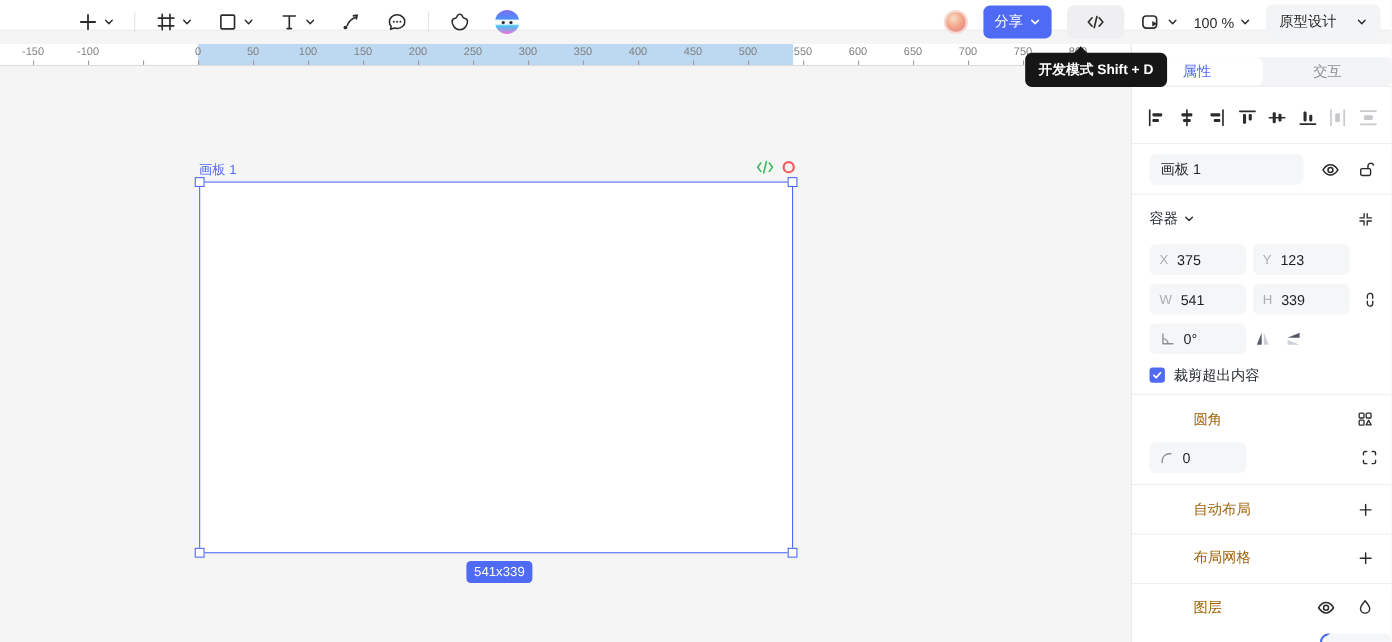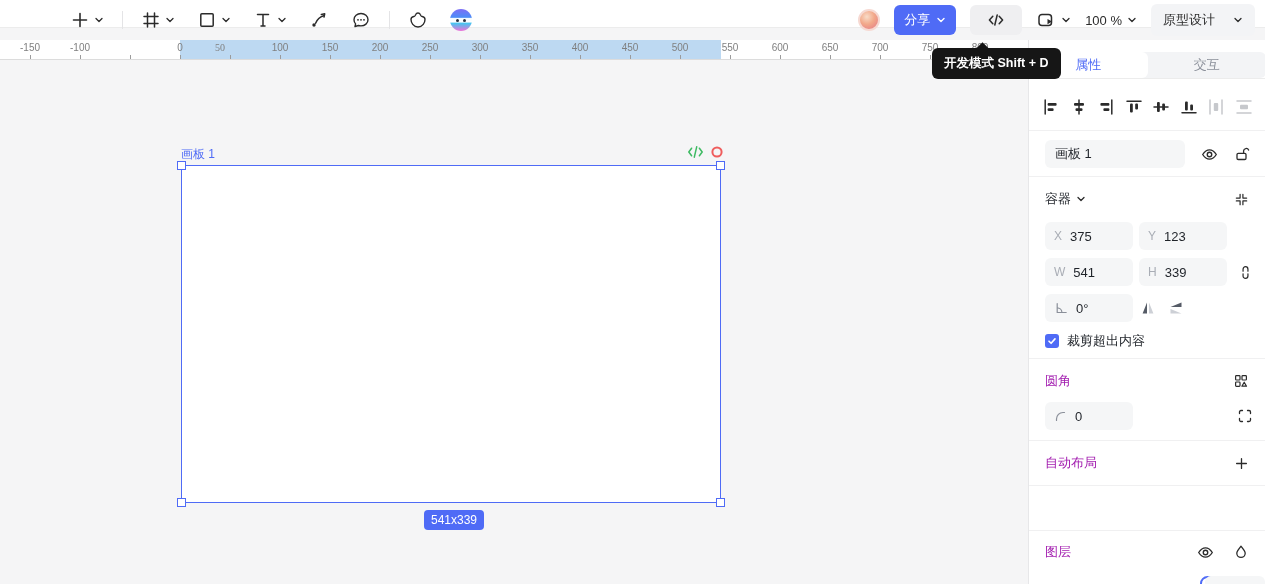--- a/index.html
+++ b/index.html
@@ -74,21 +74,21 @@
   .name-row { position:absolute; left:16px; top:100px; width:205px; height:28px;
     display:flex; align-items:center; }
   .inputbox { background:#f5f6f7; border-radius:6px; height:28px; display:flex;
     align-items:center; padding:0 10px; font-size:13px; color:#1f2329; cursor:text; }
   .name-input { width:152px; }
   .row-icon { display:flex; align-items:center; justify-content:center; width:18px; height:18px; cursor:pointer; }
   .name-row .row-icon.eye { margin-left:16px; } .name-row .row-icon.lock { margin-left:16px; }
   .sec-hdr { position:absolute; left:16px; width:205px; display:flex; align-items:center;
     justify-content:space-between; }
   .sec-title { font-size:13px; color:#1f2329; display:flex; align-items:center; gap:5px; cursor:pointer; }
-  .sec-title.muted { color:#a21caf; cursor:default; }
+  .sec-title.muted { color:#a16207; cursor:default;margin-left:40px; }
   .field { position:absolute; width:88px; height:28px; background:#f5f6f7; border-radius:6px;
     display:flex; align-items:center; padding:0 9px; gap:8px; cursor:text; }
   .f-label { font-size:12px; color:#a9adb5; }
   .f-value { font-size:13px; color:#1f2329; }
   .side-icon { position:absolute; left:208px; width:16px; height:16px; display:flex;
     align-items:center; justify-content:center; cursor:pointer; }
   .flip { position:absolute; width:18px; height:18px; display:flex; align-items:center;
     justify-content:center; cursor:pointer; }
   .clip-row { position:absolute; left:16px; top:292px; display:flex; align-items:center; gap:8px; cursor:pointer; }
   .checkbox { width:14px; height:14px; border-radius:3px; background:#4f6bf6; display:flex;
@@ -245,21 +245,21 @@
     <div class="ruler-hl" style="left: 180px; width: 541px;"></div>
     <div>
         <span class="ruler-label" style="left: 30px;">-150</span>
         <span class="ruler-mark" style="left: 30px;"></span>
         <span class="ruler-label" style="left: 80px;">-100</span>
         <span class="ruler-mark" style="left: 80px;"></span>
         <span class="ruler-label" style="left: 130px; margin-top: 24px;">-50</span>
         <span class="ruler-mark" style="left: 130px;"></span>
         <span class="ruler-label" style="left: 180px;">0</span>
         <span class="ruler-mark" style="left: 180px;"></span>
-        <span class="ruler-label" style="left: 220px; font-family: Liberation Serif, serif;">50</span>
+        <span class="ruler-label" style="left: 230px;">50</span>
         <span class="ruler-mark" style="left: 230px;"></span>
         <span class="ruler-label" style="left: 280px;">100</span>
         <span class="ruler-mark" style="left: 280px;"></span>
         <span class="ruler-label" style="left: 330px; text-align: center;">150</span>
         <span class="ruler-mark" style="left: 330px;"></span>
         <span class="ruler-label" style="left: 380px;">200</span>
         <span class="ruler-mark" style="left: 380px;"></span>
         <span class="ruler-label" style="left: 430px;">250</span>
         <span class="ruler-mark" style="left: 430px;"></span>
         <span class="ruler-label" style="left: 480px;">300</span>
@@ -493,20 +493,28 @@
     <div class="sec-hdr" style="top:414px">
       <span class="sec-title muted">自动布局</span>
       <span class="row-icon">
         <svg width="15" height="15" viewBox="0 0 16 16">
             <path d="M8 2.8v10.4M2.8 8h10.4" stroke="#2b2b2b" stroke-width="1.4" stroke-linecap="round"></path>
           </svg>
       </span>
     </div>
     <div class="p-div" style="top:445px"></div>
 
+    <div class="sec-hdr" style="top:458px">
+      <span class="sec-title muted">布局网格</span>
+      <span class="row-icon">
+        <svg width="15" height="15" viewBox="0 0 16 16">
+            <path d="M8 2.8v10.4M2.8 8h10.4" stroke="#2b2b2b" stroke-width="1.4" stroke-linecap="round"></path>
+          </svg>
+      </span>
+    </div>
     <div class="p-div" style="top:490px"></div>
 
     <div class="sec-hdr" style="top:503px">
       <span class="sec-title muted">图层</span>
       <span class="layer-icons">
         <span class="row-icon">
           <svg width="17" height="17" viewBox="0 0 16 16">
               <path d="M1.6 8S4.4 3.6 8 3.6 14.4 8 14.4 8 11.6 12.4 8 12.4 1.6 8 1.6 8z" stroke="#2b2b2b" stroke-width="1.3" fill="none" stroke-linejoin="round"></path>
               <circle cx="8" cy="8" r="2.1" stroke="#2b2b2b" stroke-width="1.3" fill="none"></circle>
             </svg>

